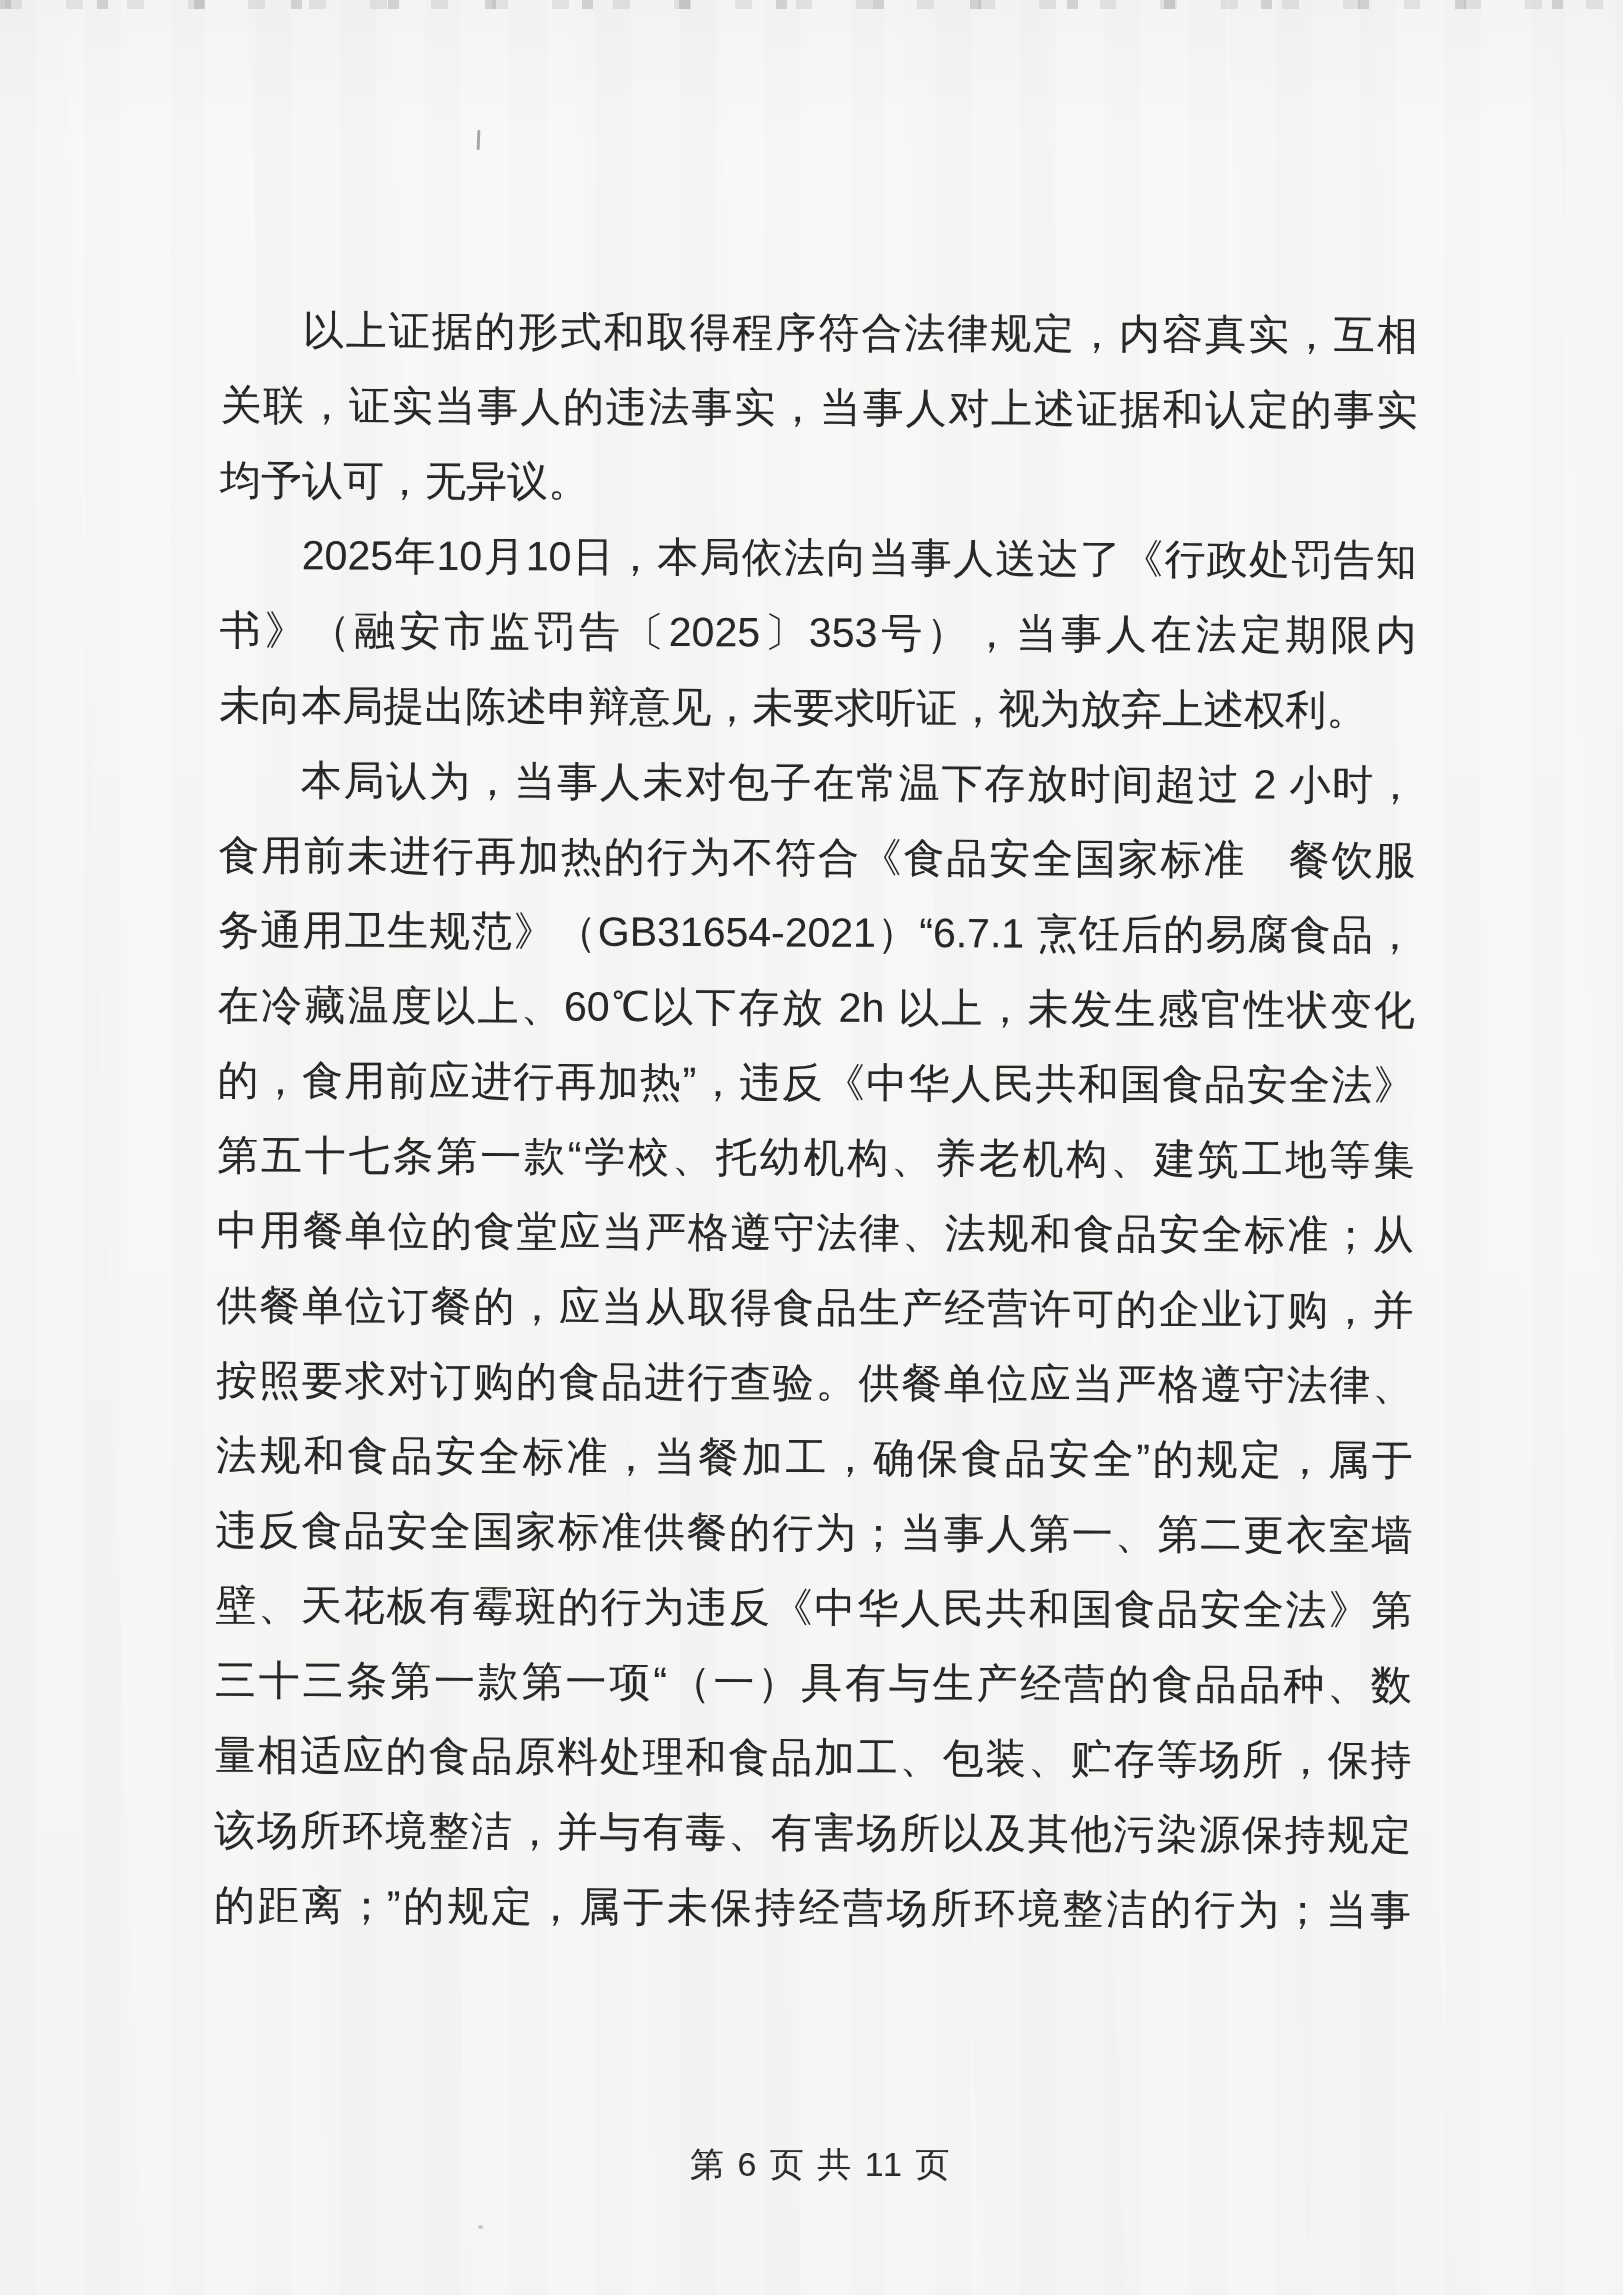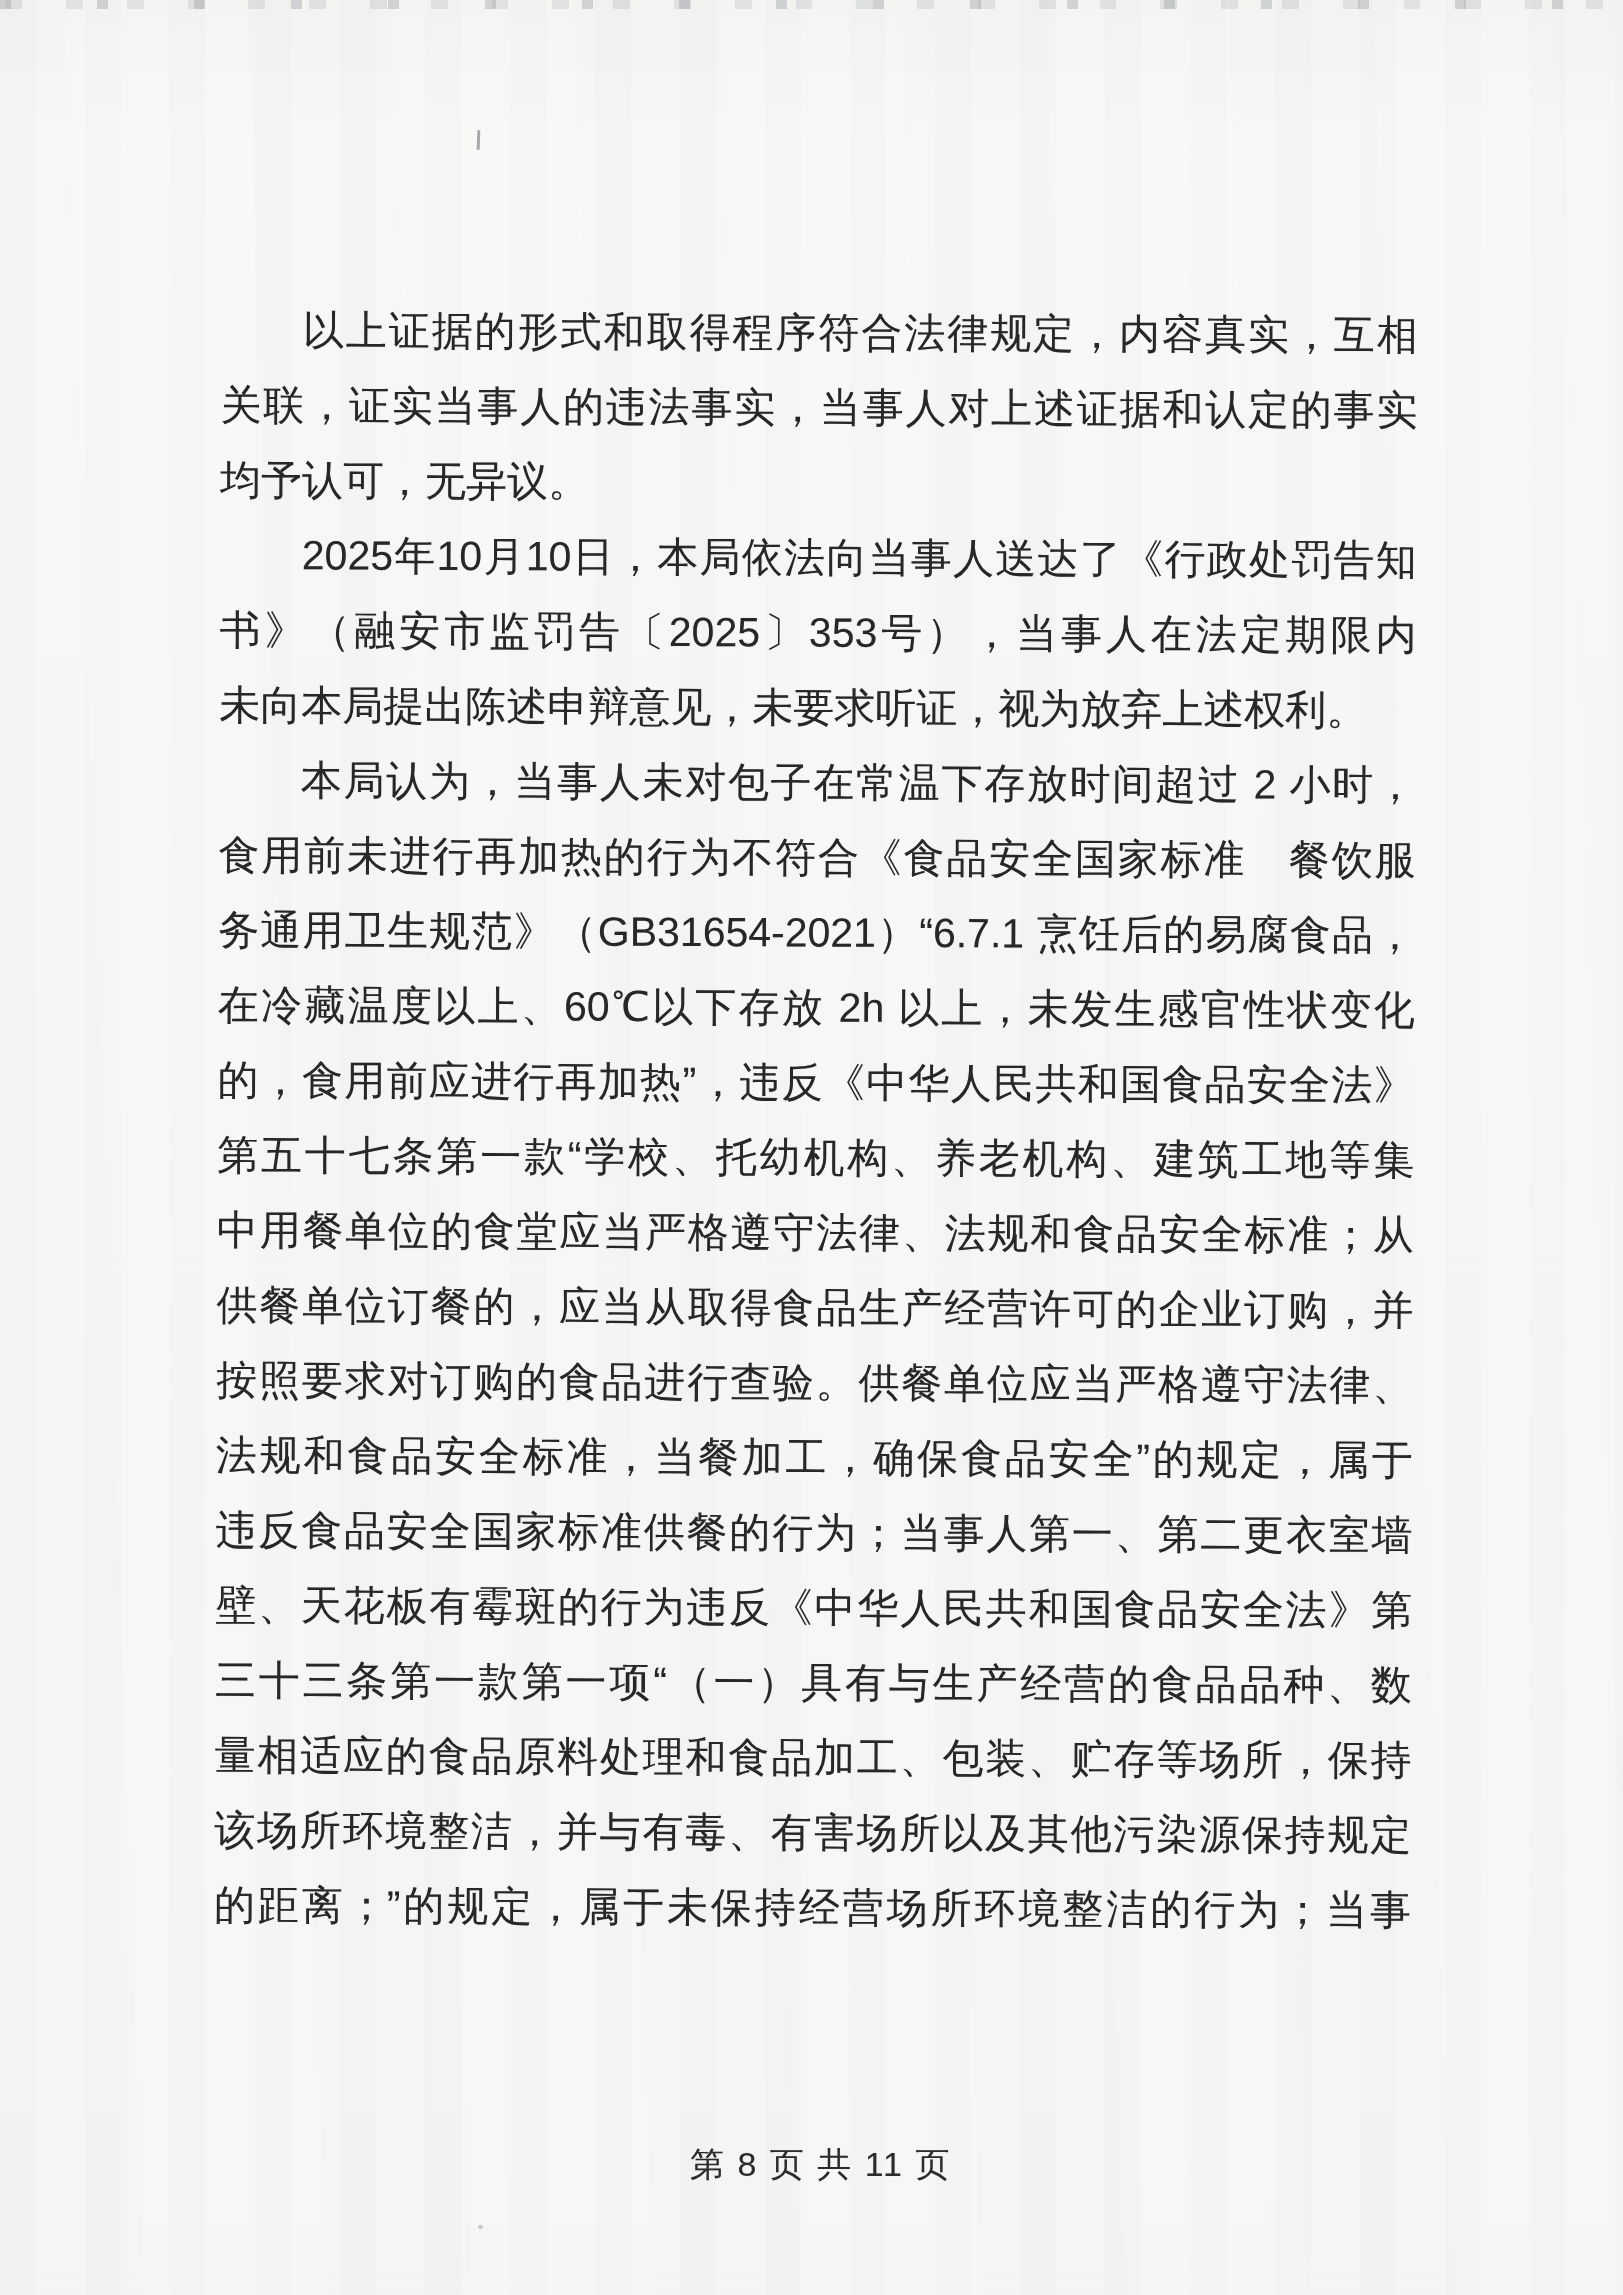--- a/index.html
+++ b/index.html
@@ -133,16 +133,16 @@
       <div class="line">法规和食品安全标准，当餐加工，确保食品安全”的规定，属于</div>
       <div class="line">违反食品安全国家标准供餐的行为；当事人第一、第二更衣室墙</div>
       <div class="line">壁、天花板有霉斑的行为违反《中华人民共和国食品安全法》第</div>
       <div class="line">三十三条第一款第一项“（一）具有与生产经营的食品品种、数</div>
       <div class="line">量相适应的食品原料处理和食品加工、包装、贮存等场所，保持</div>
       <div class="line">该场所环境整洁，并与有毒、有害场所以及其他污染源保持规定</div>
       <div class="line">的距离；”的规定，属于未保持经营场所环境整洁的行为；当事</div>
     </div>
 
   <div class="footer">
-    <span>第 8 页 共 11 页</span>
+    <span>第 6 页 共 11 页</span>
   </div>
 </div>
 
 
 </body></html>

